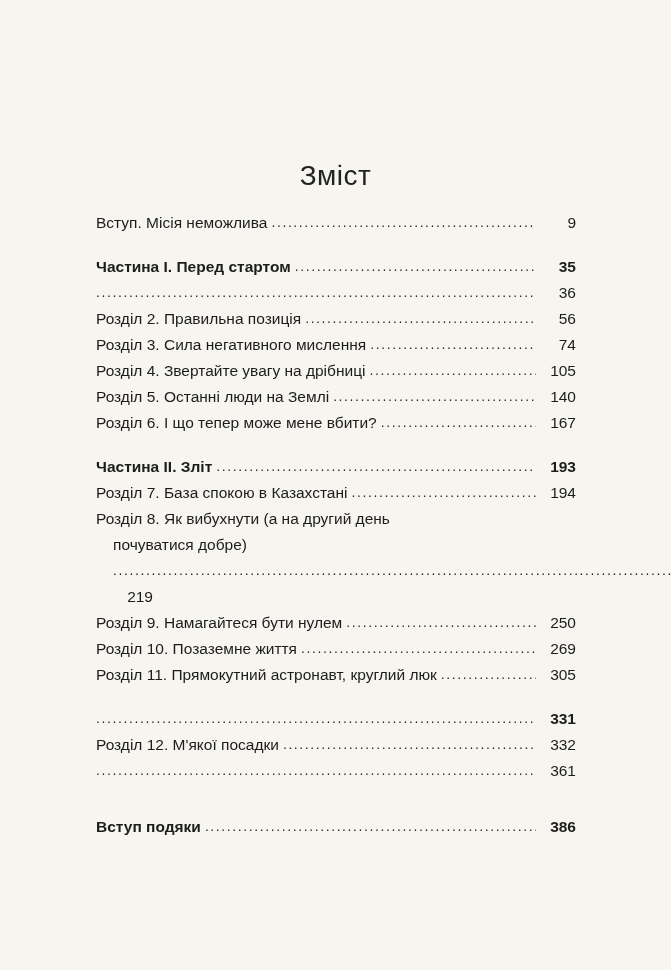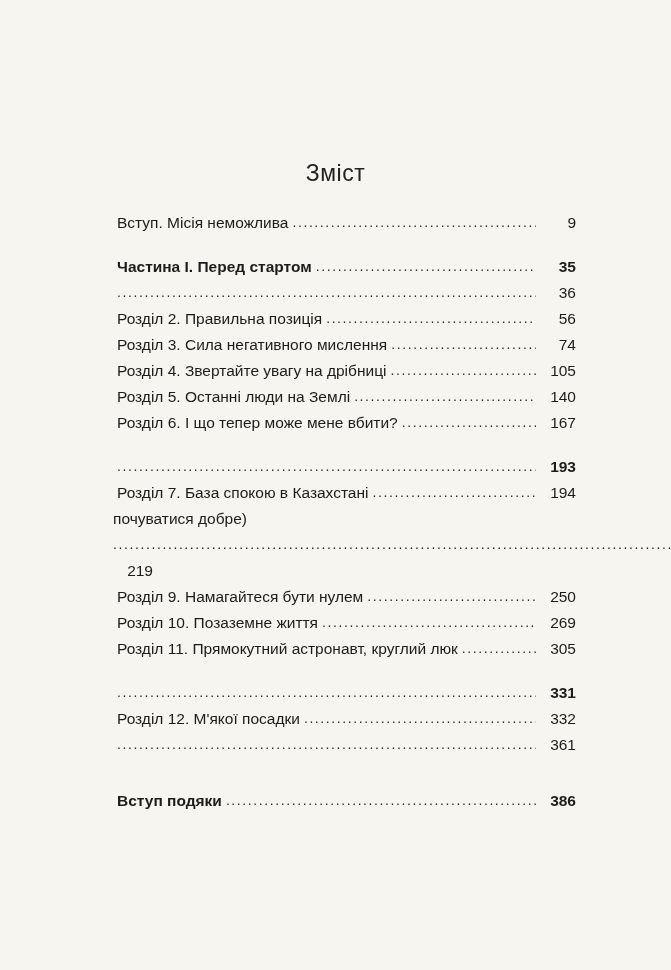--- a/index.html
+++ b/index.html
@@ -19,39 +19,38 @@
     width: 671px;
     height: 970px;
     box-sizing: border-box;
   }
   .title {
     position: absolute;
     top: 160px;
     left: 0;
     width: 671px;
     text-align: center;
-    font-size: 23px;
+    font-size: 28px;
     font-weight: 400;
     letter-spacing: 0.5px;
     color: #222;
   }
   .toc {
     position: absolute;
     top: 210px;
     left: 96px;
     width: 480px;
   }
   .entry {
     display: flex;
     align-items: baseline;
     font-size: 15.5px;
     line-height: 26px;
     color: #1c1c1c;
     white-space: nowrap;
-    margin-left: 21px;
   }
   .entry .label {
     flex: 0 0 auto;
     padding-right: 4px;
   }
   .entry .leader {
     flex: 1 1 auto;
     overflow: hidden;
     white-space: nowrap;
     color: #2a2a2a;
@@ -161,31 +160,33 @@
 
     <div class="entry">
       <span class="label">Розділ 6. І що тепер може мене вбити?</span>
       <span class="leader">.....................................................................................................................</span>
       <span class="page-num">167</span>
     </div>
 
     <div class="spacer-md"></div>
 
     <div class="entry part">
+      <span class="label">Частина II. Зліт</span>
       <span class="leader">.....................................................................................................................</span>
       <span class="page-num">193</span>
     </div>
 
     <div class="entry">
       <span class="label">Розділ 7. База спокою в Казахстані</span>
       <span class="leader">.....................................................................................................................</span>
       <span class="page-num">194</span>
     </div>
 
     <div class="wrap-entry">
+      <span class="line1">Розділ 8. Як вибухнути (а на другий день</span>
       <span class="line2">
         <span class="label">почуватися добре)</span>
         <span class="leader">.....................................................................................................................</span>
         <span class="page-num">219</span>
       </span>
     </div>
 
     <div class="entry">
       <span class="label">Розділ 9. Намагайтеся бути нулем</span>
       <span class="leader">.....................................................................................................................</span>

